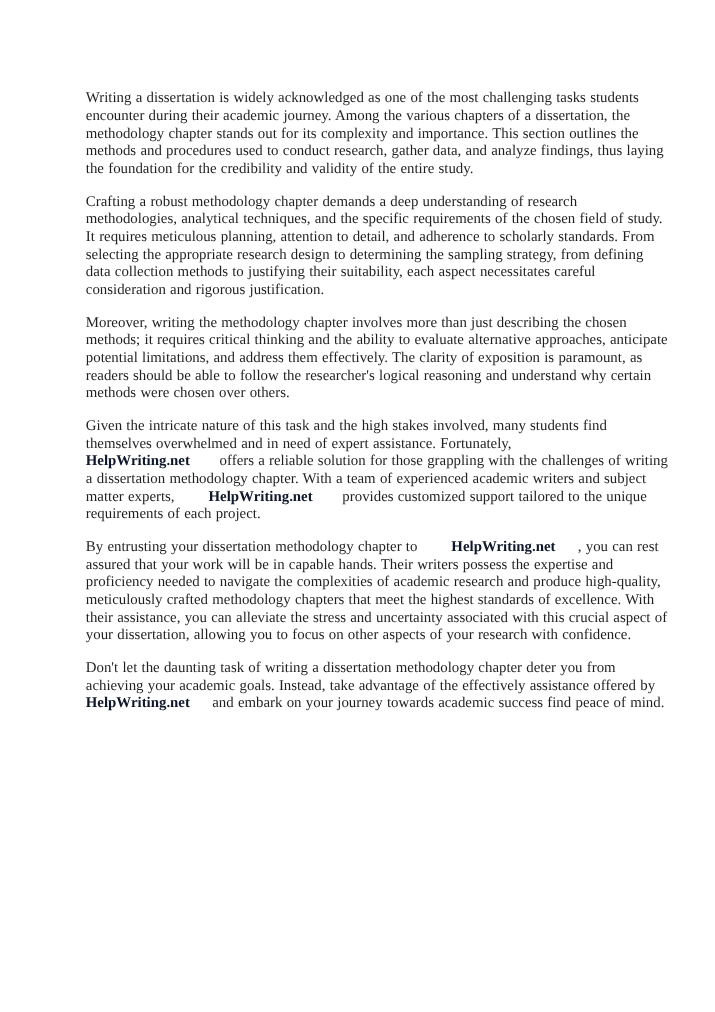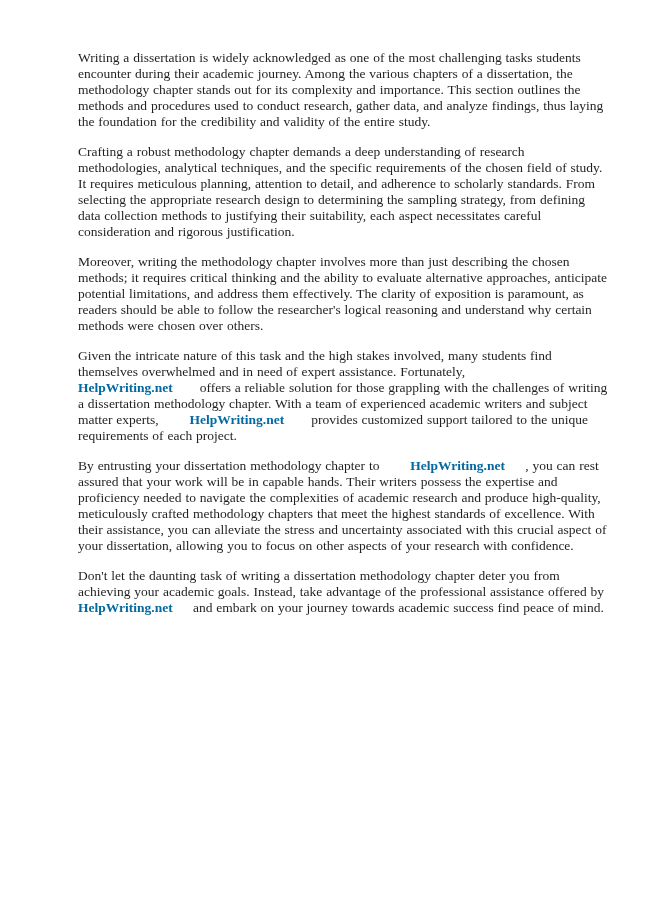--- a/index.html
+++ b/index.html
@@ -11,45 +11,46 @@
     width: 650px;
     height: 920px;
     overflow: hidden;
   }
   .page {
     box-sizing: border-box;
     width: 650px;
     height: 728px;
     background: #ffffff;
     padding: 50px 40px 0 78px;
+    margin-top: 31px;
   }
   .doc-body {
     max-width: 532px;
   }
   .para {
     font-family: "Liberation Serif", "DejaVu Serif", serif;
     font-size: 13.5px;
     line-height: 16px;
     color: #1f1f1f;
     margin: 0 0 14px 0;
     text-align: left;
     word-spacing: 0.5px;
   }
   .link {
-    color: #0369a1;
+    color: #0f172a;
     font-weight: bold;
     text-decoration: none;
     cursor: pointer;
   }
 </style>
 </head>
 <body>
 
 <div class="page">
   <div class="doc-body">
       <p class="para"><span>Writing a dissertation is widely acknowledged as one of the most challenging tasks students encounter during their academic journey. Among the various chapters of a dissertation, the methodology chapter stands out for its complexity and importance. This section outlines the methods and procedures used to conduct research, gather data, and analyze findings, thus laying the foundation for the credibility and validity of the entire study.</span></p>
       <p class="para"><span>Crafting a robust methodology chapter demands a deep understanding of research methodologies, analytical techniques, and the specific requirements of the chosen field of study. It requires meticulous planning, attention to detail, and adherence to scholarly standards. From selecting the appropriate research design to determining the sampling strategy, from defining data collection methods to justifying their suitability, each aspect necessitates careful consideration and rigorous justification.</span></p>
       <p class="para"><span>Moreover, writing the methodology chapter involves more than just describing the chosen methods; it requires critical thinking and the ability to evaluate alternative approaches, anticipate potential limitations, and address them effectively. The clarity of exposition is paramount, as readers should be able to follow the researcher's logical reasoning and understand why certain methods were chosen over others.</span></p>
       <p class="para"><span>Given the intricate nature of this task and the high stakes involved, many students find themselves overwhelmed and in need of expert assistance. Fortunately,   </span><a class="link" href="#">HelpWriting.net</a><span>  offers a reliable solution for those grappling with the challenges of writing a dissertation methodology chapter. With a team of experienced academic writers and subject matter experts,   </span><a class="link" href="#">HelpWriting.net</a><span>  provides customized support tailored to the unique requirements of each project.</span></p>
       <p class="para"><span>By entrusting your dissertation methodology chapter to   </span><a class="link" href="#">HelpWriting.net</a><span>  , you can rest assured that your work will be in capable hands. Their writers possess the expertise and proficiency needed to navigate the complexities of academic research and produce high-quality, meticulously crafted methodology chapters that meet the highest standards of excellence. With their assistance, you can alleviate the stress and uncertainty associated with this crucial aspect of your dissertation, allowing you to focus on other aspects of your research with confidence.</span></p>
-      <p class="para"><span>Don't let the daunting task of writing a dissertation methodology chapter deter you from achieving your academic goals. Instead, take advantage of the professional assistance offered by </span><a class="link" href="#">HelpWriting.net</a><span>  and embark on your journey towards academic success find peace of mind.</span></p>
+      <p class="para"><span>Don't let the daunting task of writing a dissertation methodology chapter deter you from achieving your academic goals. Instead, take advantage of the effectively assistance offered by </span><a class="link" href="#">HelpWriting.net</a><span>  and embark on your journey towards academic success find peace of mind.</span></p>
     </div>
 </div>
 
 </body></html>

